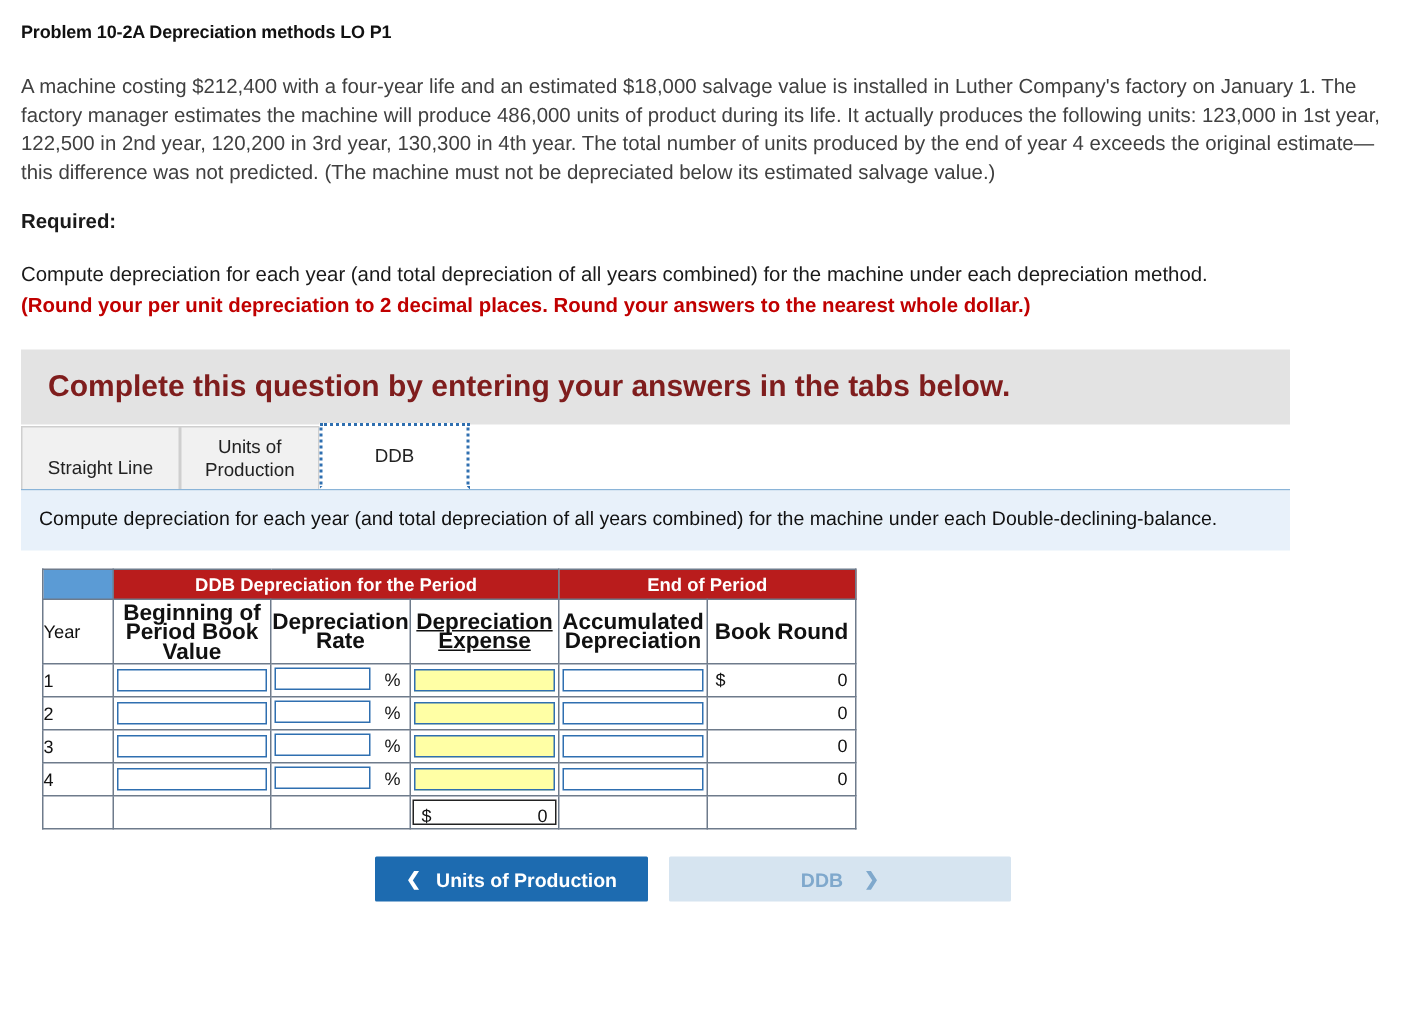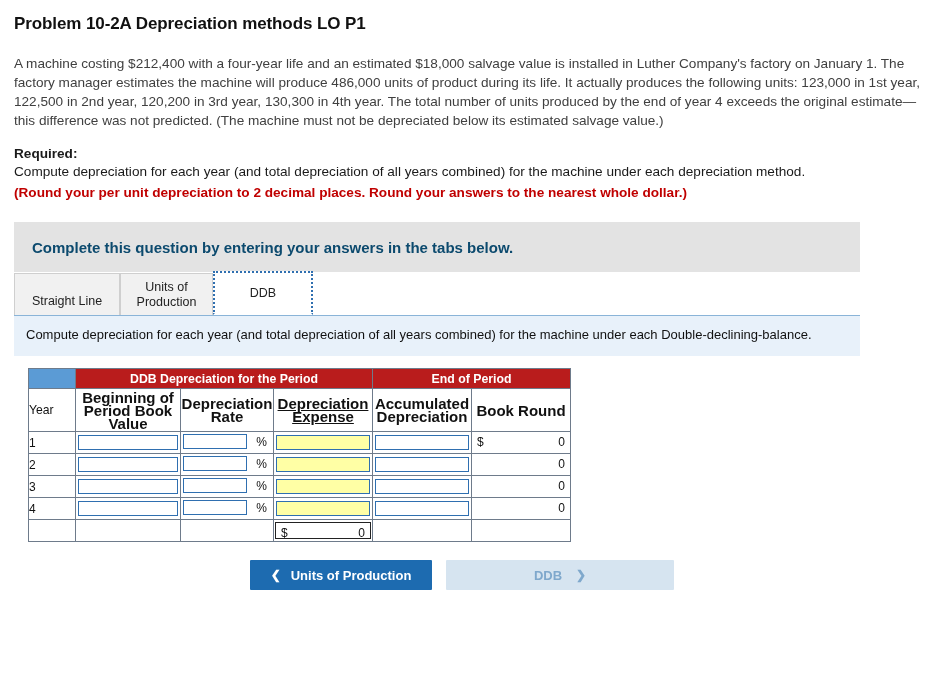--- a/index.html
+++ b/index.html
@@ -15,37 +15,37 @@
     color: #1a1a1a;
     position: relative;
     overflow: hidden;
   }
   .page {
     padding: 10px 14px 0 14px;
     box-sizing: border-box;
     width: 945px;
   }
   .title {
-    font-size: 17px;
+    font-size: 12px;
     font-weight: bold;
     color: #111;
     margin: 4px 0 20px 0;
     letter-spacing: -0.1px;
   }
   .para {
     font-size: 13.6px;
     line-height: 19px;
     color: #404040;
     margin: 0 0 16px 0;
     max-width: 925px;
   }
   .req-label {
     font-weight: bold;
     font-size: 13.6px;
-    margin-bottom: 1px;
+    margin-bottom: 18px;
   }
   .req-text {
     font-size: 13.6px;
     line-height: 19px;
     margin-bottom: 2px;
   }
   .req-red {
     color: #c00000;
     font-weight: bold;
     font-size: 13.6px;
@@ -56,22 +56,22 @@
     background: #e3e3e3;
     height: 50px;
     display: flex;
     align-items: center;
     padding-left: 18px;
     box-sizing: border-box;
     width: 846px;
   }
   .grey-banner span {
     font-weight: bold;
-    font-size: 15px;
-    color: #0c4a6e;
+    font-size: 20px;
+    color: #7f1d1d;
   }
   .tabs {
     display: flex;
     align-items: flex-end;
     width: 846px;
     border-bottom: 1px solid #8ab4d8;
     height: 44px;
     box-sizing: border-box;
   }
   .tab {

